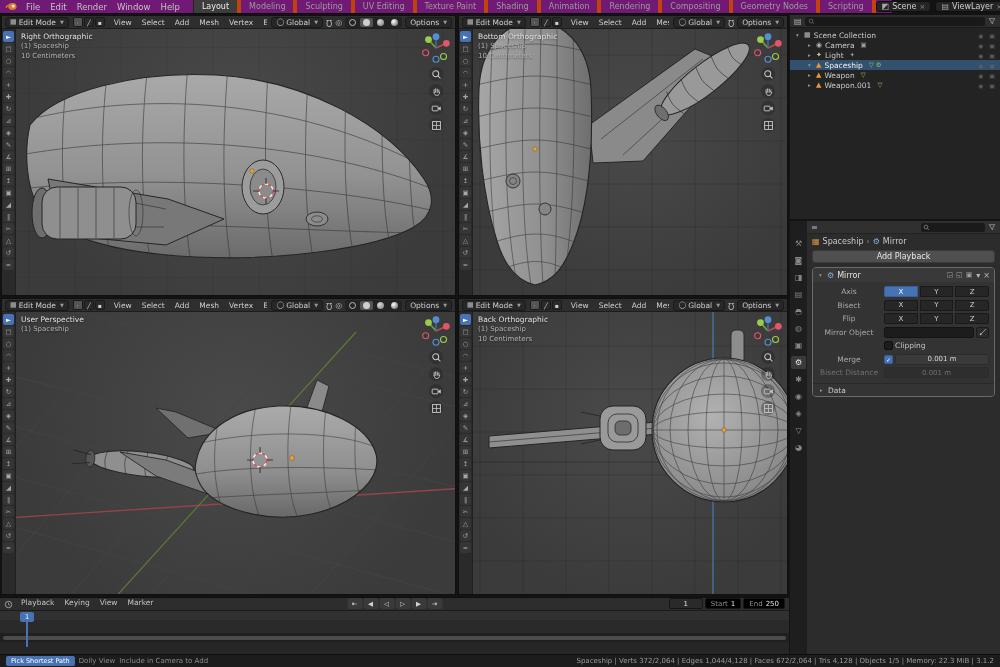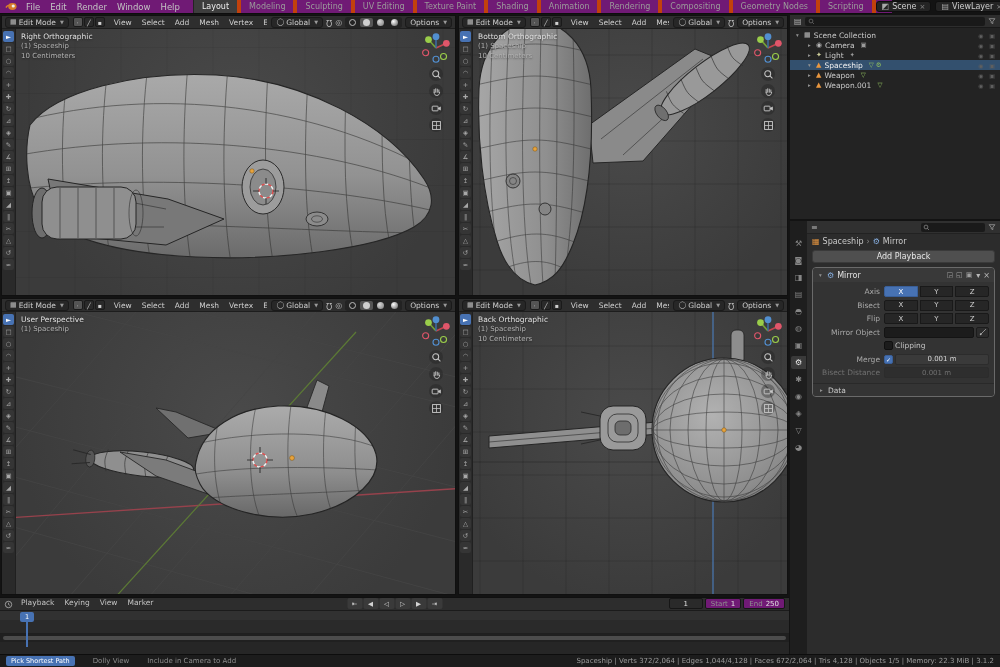--- a/index.html
+++ b/index.html
@@ -79,21 +79,21 @@
 .psearch{width:64px;height:9px;background:#1a1a1a;border-radius:2px;display:flex;align-items:center;padding:0 2px;color:#9a9a9a;margin-left:auto}
 .breadcrumb{display:flex;align-items:center;gap:3px;height:15px;font-size:8px;color:#c9c9c9}
 .bsep{color:#8a8a8a}
 .add-mod{height:13px;margin:1px 0 4px;background:#4f4f4f;border:1px solid #3a3a3a;border-radius:3px;color:#e6e6e6;font-size:8px;font-family:inherit}
 .mod-wrap{border:1px solid #6a6a6a;border-radius:4px;background:#333;overflow:hidden}
 .mod-header{height:14px;display:flex;align-items:center;gap:3px;padding:0 4px;background:#393939}
 .mod-name{font-size:8px;color:#e2e2e2;margin-right:auto}
 .mod-toggles{color:#9e9e9e;font-size:7px;letter-spacing:1px;display:flex;gap:2px}
 .mod-body{padding:4px 5px 5px;display:flex;flex-direction:column;gap:2.5px;font-size:7.5px}
 .prow{display:flex;align-items:center;gap:4px;min-height:11px}
-.plabel{flex:0 0 62px;text-align:right;color:#a9a9a9;white-space:nowrap}
+.plabel{flex:0 0 62px;text-align:center;color:#a9a9a9;white-space:nowrap}
 .pwidget{flex:1;display:flex;align-items:center;gap:2px;min-width:0}
 .seg{flex:1;height:11px;background:#262626;border:1px solid #191919;display:flex;align-items:center;justify-content:center;color:#d0d0d0;font-size:7px}
 .seg:first-child{border-radius:2px 0 0 2px}
 .seg:last-child{border-radius:0 2px 2px 0}
 .seg.active{background:#4772b3;border-color:#395f99;color:#fff}
 .field{height:11px;background:#1c1c1c;border:1px solid #141414;border-radius:2px}
 .flexfield{flex:1}
 .value{display:flex;align-items:center;justify-content:center;color:#d6d6d6;background:#3a3a3a;border-color:#2c2c2c;font-size:7px}
 .iconbtn{width:13px;height:11px;background:#2c2c2c;border:1px solid #1c1c1c;border-radius:2px;display:flex;align-items:center;justify-content:center;color:#b5b5b5;flex-shrink:0}
 .checkbox{width:9px;height:9px;background:#1c1c1c;border:1px solid #101010;border-radius:2px;display:flex;align-items:center;justify-content:center;font-size:6px;color:#fff;flex-shrink:0}
@@ -102,36 +102,36 @@
 .dimrow .plabel,.dimrow .value{color:#707070}
 .dimrow .value{background:#2e2e2e}
 .data-row{height:13px;display:flex;align-items:center;gap:3px;padding:0 5px;background:#343434;border-top:1px solid #292929;color:#c9c9c9;font-size:7.5px}
 
 .timeline{position:absolute;left:0;top:597px;width:789px;height:57px;background:#262626;border-top:1px solid #101010}
 .tl-header{height:13px;background:#2d2d2d;border-bottom:1px solid #1b1b1b;display:flex;padding:0 4px;font-size:7.5px;position:relative}
 .tl-menus{display:flex}
 .transport{position:absolute;left:50%;transform:translateX(-50%);display:flex;gap:1px}
 .tpbtn{min-width:15px;height:11px;background:#3a3a3a;border-radius:2px;display:flex;align-items:center;justify-content:center;font-size:6.5px;color:#d2d2d2;padding:0 2px}
 .tl-fields{margin-left:auto;display:flex;gap:2px}
-.tl-field{height:11px;background:#701a75;border:1px solid #161616;border-radius:2px;display:flex;align-items:center;gap:3px;padding:0 5px;font-size:7px;color:#e0e0e0}
+.tl-field{height:11px;background:#000000;border:1px solid #161616;border-radius:2px;display:flex;align-items:center;gap:3px;padding:0 5px;font-size:7px;color:#e0e0e0}
 .framefield{min-width:34px;justify-content:center;background:#2a2a2a}
 .dim{color:#8f8f8f}
 .tl-body{position:relative;height:44px}
 .tl-ruler{height:13px;background:#2f2f2f;border-bottom:1px solid #232323;position:relative;overflow:hidden}
 .tl-ruler::before{content:"";position:absolute;inset:0;background:repeating-linear-gradient(90deg,rgba(255,255,255,.05) 0 1px,transparent 1px 62px)}
 .ticks{position:absolute;inset:0;display:flex;justify-content:space-between;align-items:center;padding:0 26px;color:#909090;font-size:6.5px}
 .tl-tracks{height:23px;background:#2a2a2a;border-bottom:1px solid #1f1f1f}
 .tl-tracks::before{content:"";display:block;height:9px;background:#313131}
 .playhead{position:absolute;left:20px;top:0;height:36px;width:14px;pointer-events:none}
 .ph-badge{position:absolute;top:1px;left:0;width:14px;height:10px;background:#4772b3;border-radius:2px;color:#fff;font-size:6.5px;display:flex;align-items:center;justify-content:center}
 .ph-line{position:absolute;top:11px;bottom:0;left:6px;width:2px;background:#4772b3}
 .tl-scroll{height:8px;background:#202020;display:flex;align-items:center;padding:0 3px}
 .tl-scroll .bar{height:4.5px;flex:1;background:#4c4c4c;border-radius:3px}
 
-.statusbar{position:absolute;left:0;top:654px;width:1000px;height:13px;background:#1c1c1c;border-top:1px solid #0d0d0d;display:flex;align-items:center;gap:18px;padding:0 6px;font-size:7px;color:#8d8d8d}
+.statusbar{position:absolute;left:0;top:654px;width:1000px;height:13px;background:#1c1c1c;border-top:1px solid #0d0d0d;display:flex;align-items:center;gap:4px;padding:0 6px;font-size:7px;color:#8d8d8d}
 .pillblue{background:#4772b3;color:#fff;border-radius:2px;padding:0 5px;height:10px;display:flex;align-items:center;font-size:6.5px}
 .stats{margin-left:auto;color:#9a9a9a;white-space:nowrap}
 </style>
 </head>
 <body>
 
 <svg width="0" height="0" style="position:absolute" aria-hidden="true">
  <symbol id="i-gizmo" viewBox="0 0 34 34">
   <line x1="17" y1="17" x2="28" y2="12" stroke="#c4454f" stroke-width="1.6"></line>
   <line x1="17" y1="17" x2="9" y2="8" stroke="#76a336" stroke-width="1.6"></line>

